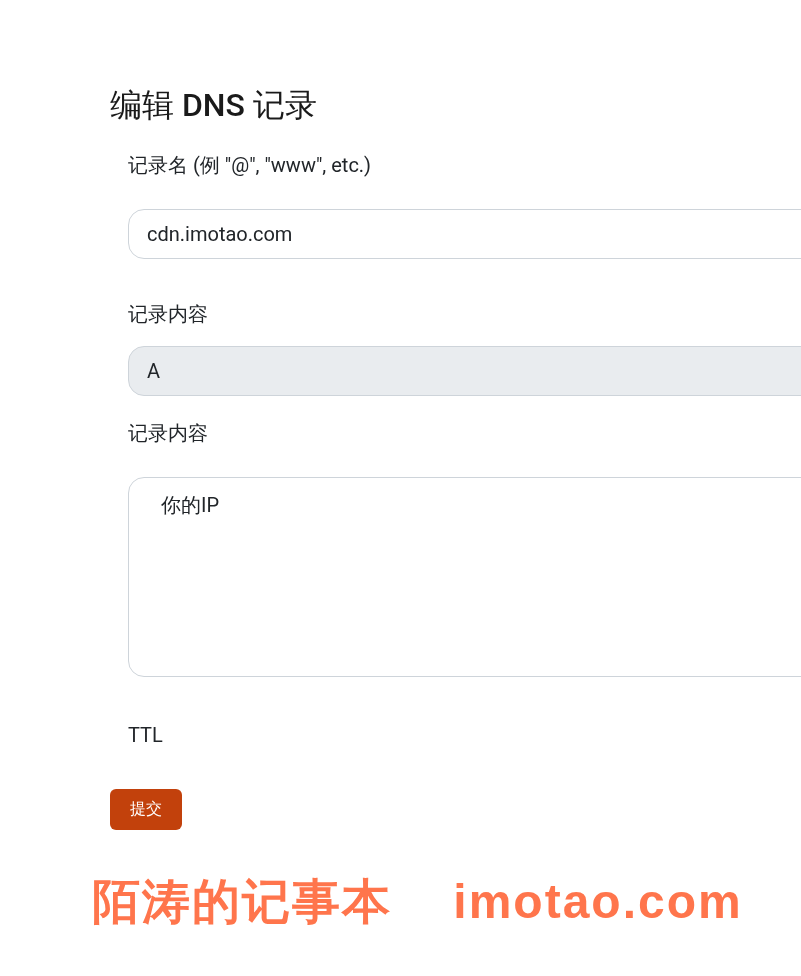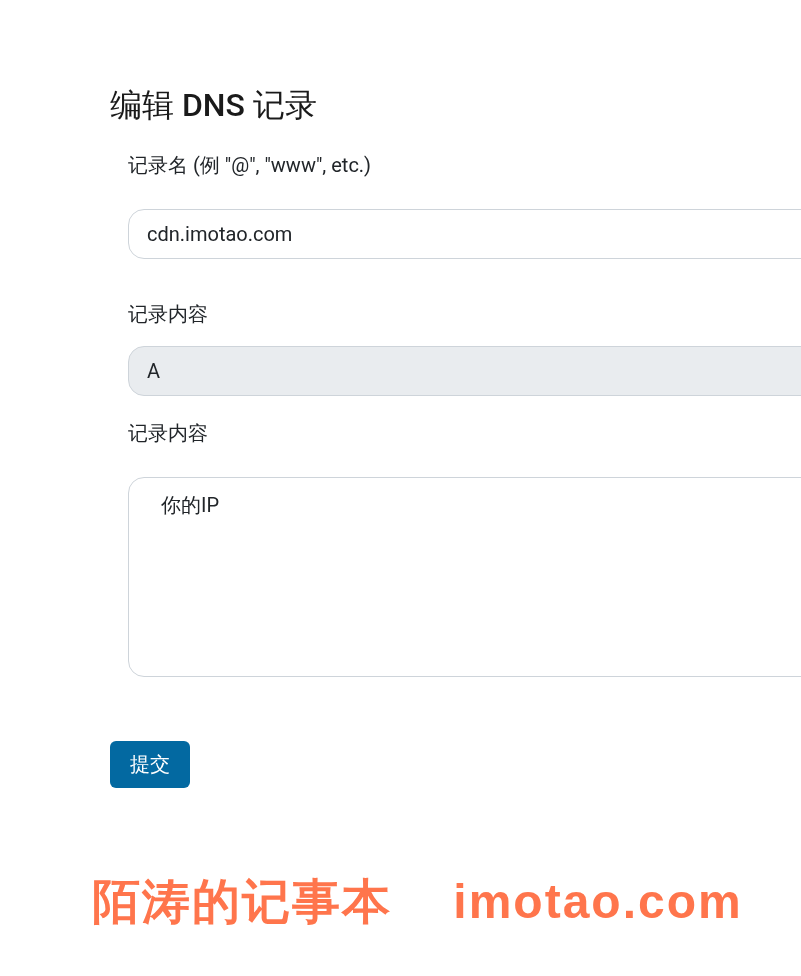--- a/index.html
+++ b/index.html
@@ -48,24 +48,24 @@
     }
     textarea {
       height: 200px;
       resize: vertical;
       line-height: 1.5;
       padding-left: 32px;
     }
     .submit-btn {
       display: inline-block;
       padding: 10px 20px;
-      font-size: 20px;
+      font-size: 16px;
       font-weight: 400;
       color: #ffffff;
-      background-color: #0369a1;
+      background-color: #c2410c;
       border: none;
       border-radius: 6px;
       cursor: pointer;
     }
     .watermark {
       position: fixed;
       bottom: 24px;
       left: 56px;
       font-size: 48px;
       font-weight: 700;
@@ -97,20 +97,21 @@
   <label>记录内容</label>
   <div class="select-like disabled-field">A</div>
 </div>
 
 <div class="form-group">
   <label>记录内容</label>
   <textarea style="">你的IP</textarea>
 </div>
 
 <div class="form-group">
+  <label>TTL</label>
 </div>
 
 <div class="form-group">
 </div>
 
 <button class="submit-btn">提交</button>
 
 <div class="watermark">
   <span>陌涛的记事本</span>
   <span class="domain">imotao.com</span>

